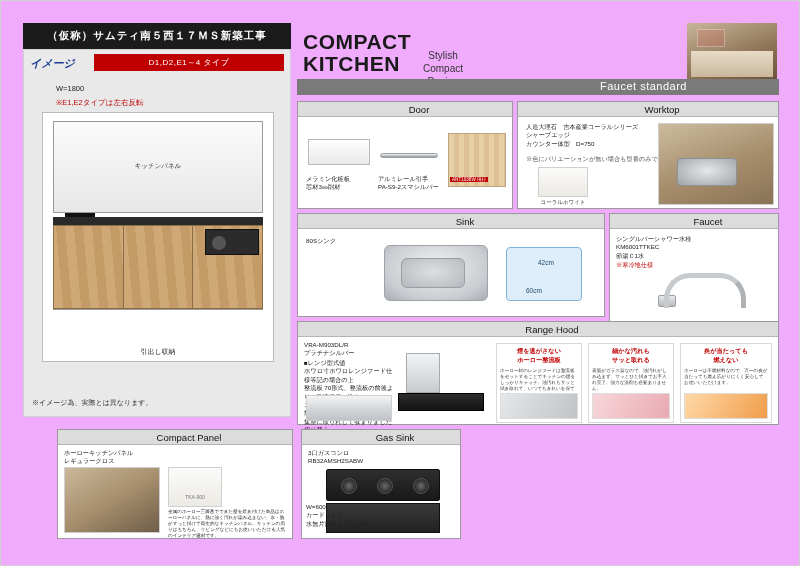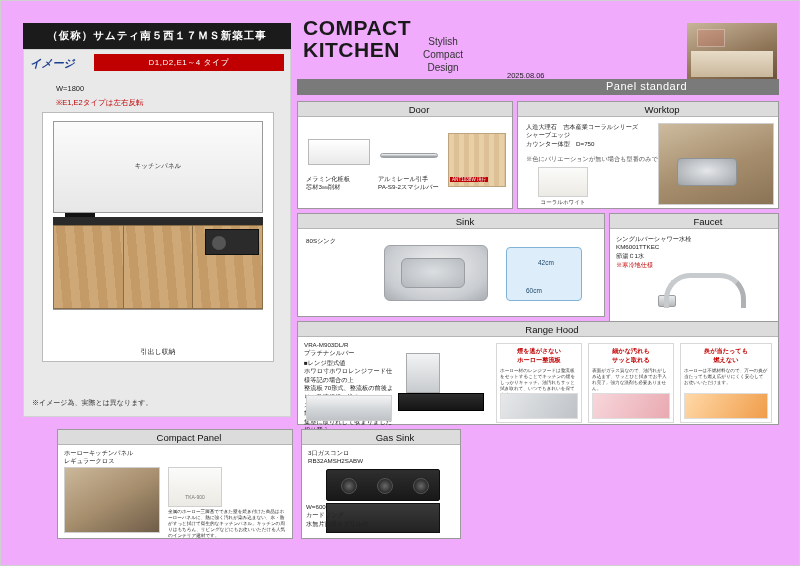--- a/index.html
+++ b/index.html
@@ -106,21 +106,21 @@
     position:absolute; left:0; right:0; bottom:4px; text-align:center;
     font-size:7px; color:#222;
   }
   .img-footnote {
     position:absolute; left: 8px; bottom: 8px;
     font-size: 7px; color:#333;
   }
 
   
   .head-right {
-    position:absolute; left: 296px; top: 12px; width: 482px; height: 72px;
+    position:absolute; left: 296px; top: 26px; width: 482px; height: 72px;
   }
   .compact-kitchen {
     position:absolute; left: 6px; top: 4px;
     font-size: 21px; font-weight: bold; line-height: 22px;
     letter-spacing: .5px; color:#1a1a1a;
   }
   .stylish {
     position:absolute; left: 126px; top: 22px;
     font-size: 10px; color:#333; text-align:center; line-height:13px;
   }
@@ -310,21 +310,21 @@
     <div class="compact-kitchen">
       <span>COMPACT</span><br>
       <span>KITCHEN</span>
     </div>
     <div class="stylish" style="white-space:pre-line;"><span>Stylish
 Compact
 Design</span></div>
     <div class="date">2025.08.06</div>
   </div>
   <div class="brandbar">
-    <span>Panel standard</span>
+    <span>Faucet standard</span>
   </div>
   <div class="hero"></div>
 
   <div class="card" style="left:296px; top:100px; width:216px; height:108px;">
     <div class="card-title">Door</div>
     <div class="card-body">
       <div class="door-counter" style="left:10px; top:22px; width:62px; height:26px;"></div>
       <div class="spec" style="left:8px; top:58px;">メラミン化粧板
 芯材3㎜削材</div>
 

